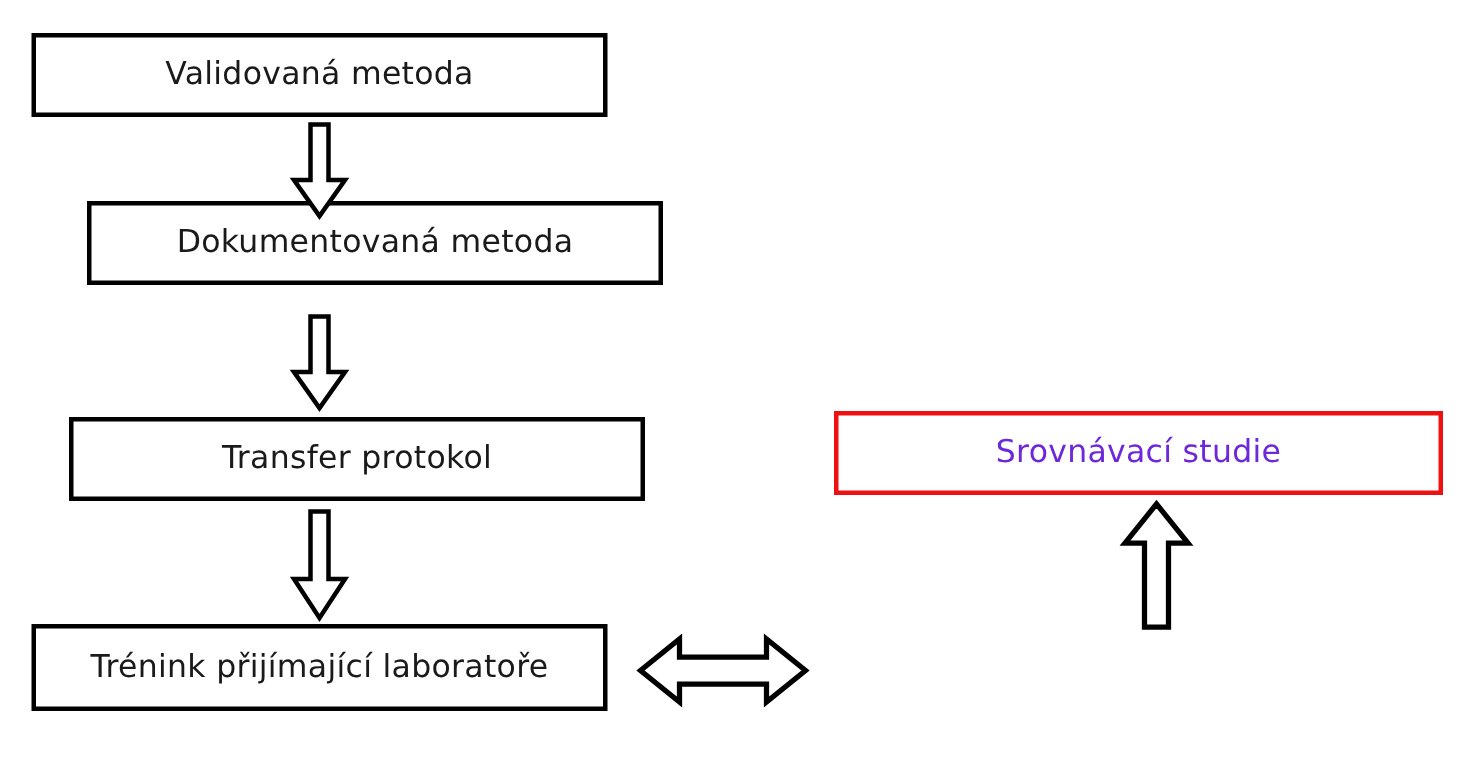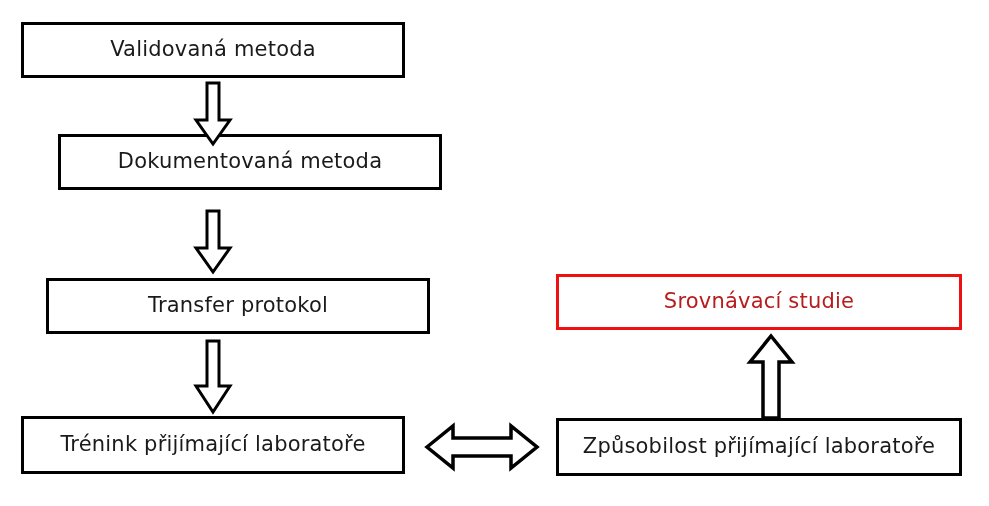--- a/index.html
+++ b/index.html
@@ -33,21 +33,21 @@
   }
   .node-label {
     font-size: 21px;
     line-height: 1.1;
     letter-spacing: 0.2px;
     color: #1a1a1a;
     white-space: nowrap;
     font-weight: 400;
   }
   .node.red .node-label {
-    color: #b91c1c;
+    color: #6d28d9;
   }
   .arrow {
     position: absolute;
   }
   .arrow svg {
     display: block;
     overflow: visible;
   }
 </style>
 </head>
@@ -68,23 +68,20 @@
   </div>
 
   <div class="node black" style="left:21px; top:416px; width:384px; height:58px;">
     <span class="node-label">Trénink přijímající laboratoře</span>
   </div>
 
   <div class="node red" style="left:556px; top:274px; width:406px; height:56px;">
     <span class="node-label">Srovnávací studie</span>
   </div>
 
-  <div class="node black" style="left:556px; top:418px; width:406px; height:58px;">
-    <span class="node-label">Způsobilost přijímající laboratoře</span>
-  </div>
 
   <div class="arrow" style="left:194px; top:82px; width:38px; height:64px;">
     <svg width="38" height="64" viewBox="0 0 38 64">
       <polygon points="13,1 25,1 25,38 36,38 19,62 2,38 13,38" fill="#ffffff" stroke="#000000" stroke-width="3" stroke-linejoin="miter"></polygon>
     </svg>
   </div>
 
   <div class="arrow" style="left:194px; top:210px; width:38px; height:64px;">
     <svg width="38" height="64" viewBox="0 0 38 64">
       <polygon points="13,1 25,1 25,38 36,38 19,62 2,38 13,38" fill="#ffffff" stroke="#000000" stroke-width="3" stroke-linejoin="miter"></polygon>

